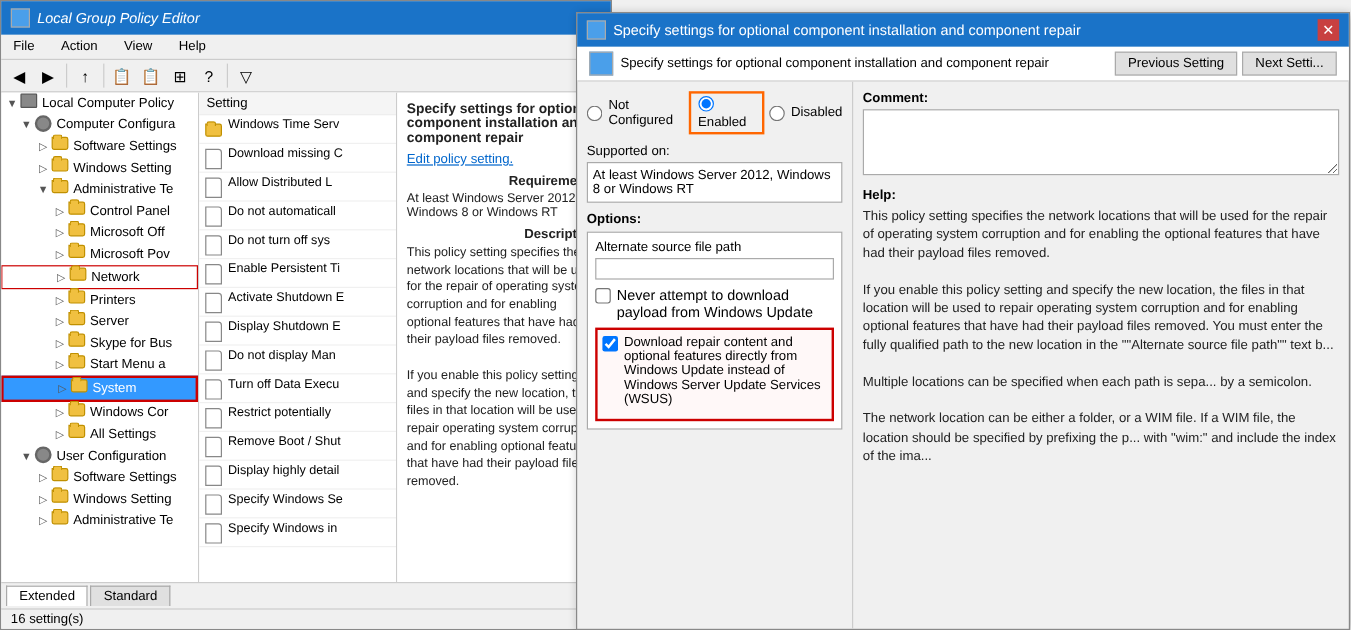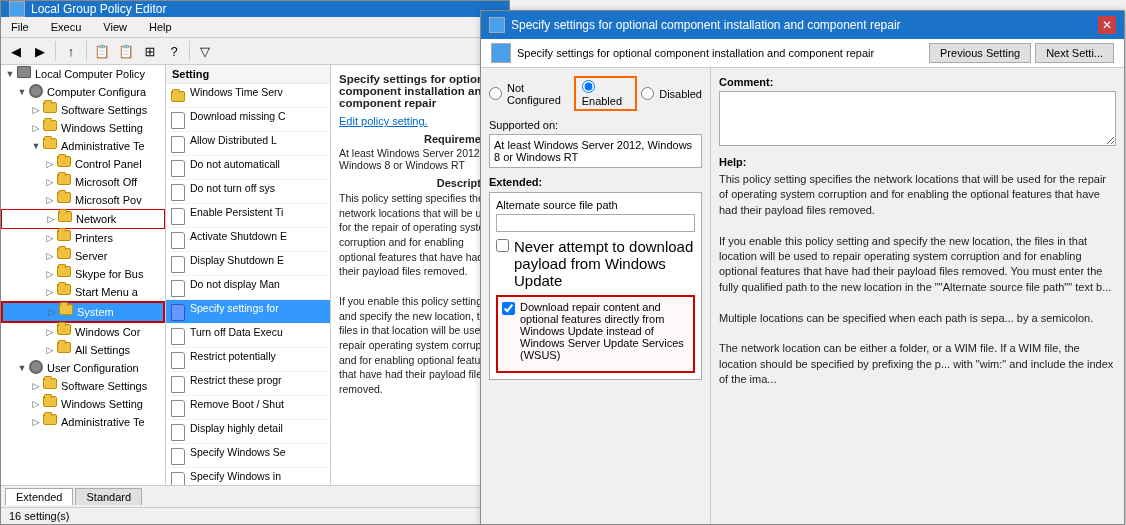--- a/index.html
+++ b/index.html
@@ -18,21 +18,22 @@
     }
 
     .title-bar {
       background: #1a73c8;
       color: white;
       padding: 4px 8px;
       display: flex;
       align-items: center;
       gap: 6px;
       font-size: 12px;
-      height: 16px;
+      height: 28px;
+      font-style: italic;
     }
 
     .title-bar-icon {
       width: 16px; height: 16px;
       background: #4a9fea;
       border: 1px solid #aaa;
       display: inline-block;
     }
 
     .menu-bar {
@@ -148,21 +149,21 @@
     .policy-panel {
       width: 165px;
       background: white;
       border-right: 1px solid #ccc;
       overflow-y: auto;
       font-size: 11px;
     }
 
     .policy-header {
       padding: 3px 6px;
-      font-weight: bold;
+      font-weight: normal;
       border-bottom: 1px solid #eee;
       background: #f5f5f5;
     }
 
     .policy-item {
       display: flex;
       align-items: flex-start;
       padding: 2px 4px;
       gap: 4px;
       cursor: pointer;
@@ -428,21 +429,21 @@
 
 <div class="main-window">
 
   <div class="title-bar">
     <span class="title-bar-icon"></span>
     <span>Local Group Policy Editor</span>
   </div>
 
   <div class="menu-bar">
     <span class="menu-item">File</span>
-    <span class="menu-item">Execu</span>
+    <span class="menu-item">Action</span>
     <span class="menu-item">View</span>
     <span class="menu-item">Help</span>
   </div>
 
   <div class="toolbar">
     <button class="toolbar-btn">◀</button>
     <button class="toolbar-btn">▶</button>
     <div class="toolbar-separator"></div>
     <button class="toolbar-btn">↑</button>
     <div class="toolbar-separator"></div>
@@ -609,43 +610,31 @@
             <span class="doc-icon"></span>
           </div>
         <span class="policy-item-text">Display Shutdown E</span>
       </div>
       <div class="policy-item">
         <div class="policy-doc-icon">
             <span class="doc-icon"></span>
           </div>
         <span class="policy-item-text">Do not display Man</span>
       </div>
-      <div class="policy-item selected">
-        <div class="policy-doc-icon">
-            <span class="doc-icon selected-doc"></span>
-          </div>
-        <span class="policy-item-text">Specify settings for</span>
-      </div>
       <div class="policy-item">
         <div class="policy-doc-icon">
             <span class="doc-icon"></span>
           </div>
         <span class="policy-item-text">Turn off Data Execu</span>
       </div>
       <div class="policy-item">
         <div class="policy-doc-icon">
             <span class="doc-icon"></span>
           </div>
         <span class="policy-item-text">Restrict potentially</span>
-      </div>
-      <div class="policy-item">
-        <div class="policy-doc-icon">
-            <span class="doc-icon"></span>
-          </div>
-        <span class="policy-item-text">Restrict these progr</span>
       </div>
       <div class="policy-item">
         <div class="policy-doc-icon">
             <span class="doc-icon"></span>
           </div>
         <span class="policy-item-text">Remove Boot / Shut</span>
       </div>
       <div class="policy-item">
         <div class="policy-doc-icon">
             <span class="doc-icon"></span>
@@ -733,28 +722,28 @@
       </div>
 
       <div class="supported-section">
         <div class="supported-label">Supported on:</div>
         <div class="supported-box">
           <span>At least Windows Server 2012, Windows 8 or Windows RT</span>
         </div>
       </div>
 
       <div class="options-section">
-        <div class="options-label">Extended:</div>
+        <div class="options-label">Options:</div>
         <div class="options-box">
           <div style="font-size:11px; margin-bottom:3px;">Alternate source file path</div>
           <input type="text" class="text-input-field" value="" style="">
 
           <div class="checkbox-row">
             <input type="checkbox" class="checkbox-input" style="">
-            <span style="font-size:15px;">Never attempt to download payload from Windows Update</span>
+            <span style="font-size:12px;">Never attempt to download payload from Windows Update</span>
           </div>
 
           <div class="highlighted-box">
             <div class="checkbox-row">
               <input type="checkbox" class="checkbox-input" checked="" style="">
               <span style="font-size:11px;">Download repair content and optional features directly from Windows Update instead of Windows Server Update Services (WSUS)</span>
             </div>
           </div>
         </div>
       </div>

